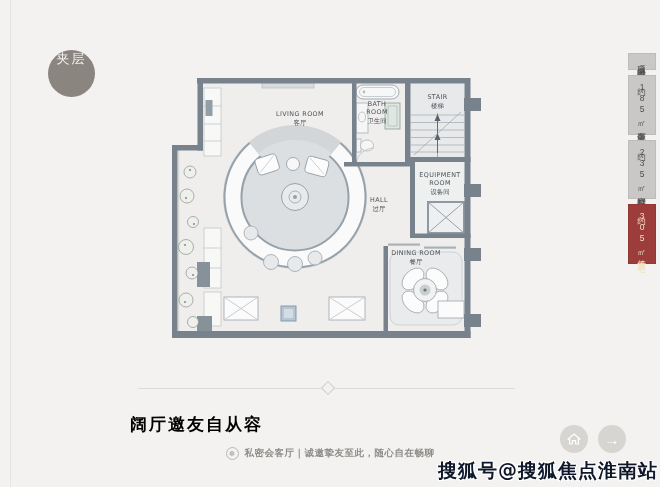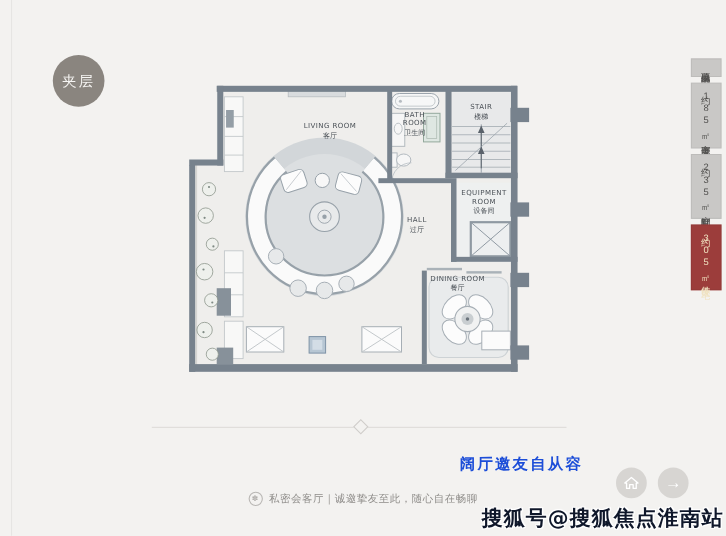--- a/index.html
+++ b/index.html
@@ -6,21 +6,21 @@
   body{
     width:660px;height:487px;position:relative;overflow:hidden;
     background:#f3f2f0;
     font-family:"Liberation Sans","DejaVu Sans",sans-serif;
     -webkit-font-smoothing:antialiased;
   }
   .left-edge{position:absolute;left:10px;top:0;width:1px;height:487px;background:rgba(0,0,0,0.05);}
   
   .badge{
     position:absolute;left:48px;top:50px;width:47px;height:47px;border-radius:50%;
-    background:#8a857f;color:#f6f5f3;display:flex;align-items:center;justify-content:center;
+    background:#8a857f;color:#f6f5f3;display:flex;align-items:flex-start;justify-content:center;
     font-size:13px;letter-spacing:2px;
   }
   
   .plan{position:absolute;left:160px;top:50px;}
   .plan text{font-family:"DejaVu Sans",sans-serif;fill:#4b5157;}
   .plan .en{font-size:6.4px;letter-spacing:.4px;}
   .plan .cn{font-size:6.4px;}
   
   .sidebar{position:absolute;right:4px;top:53px;width:28px;display:flex;flex-direction:column;}
   .vtab{
@@ -31,27 +31,27 @@
   }
   .vtab.active{background:#9c3d3b;color:#f0e2c0;}
   
   .divider{position:absolute;left:138px;top:388px;width:377px;height:1px;background:#dedcd9;}
   .ornament{
     position:absolute;left:323px;top:383px;width:8px;height:8px;background:#f3f2f0;
     border:1px solid #cfcdca;transform:rotate(45deg);
   }
   
   .heading{
-    position:absolute;left:130px;top:413px;width:400px;text-align:right;
+    position:absolute;left:130px;top:413px;width:400px;text-align:left;
     font-family:"Liberation Serif","DejaVu Serif",serif;font-weight:700;
-    font-size:14px;letter-spacing:2px;color:#1d4ed8;
+    font-size:17px;letter-spacing:2px;color:#000000;
   }
   .caption{
     position:absolute;left:80px;top:447px;width:500px;display:flex;align-items:center;justify-content:center;gap:6px;
-    color:#8f8d8a;font-size:9.5px;letter-spacing:.5px;
+    color:#8f8d8a;font-size:9.5px;letter-spacing:.5px;font-weight:bold;
   }
   .seal{
     width:11px;height:11px;border-radius:50%;border:1px solid #b9b7b4;flex:0 0 auto;
     display:flex;align-items:center;justify-content:center;font-size:7px;color:#b0aeab;line-height:1;
   }
   
   .nav-btn{
     position:absolute;top:425px;width:28px;height:28px;border-radius:50%;background:#d7d5d2;
     display:flex;align-items:center;justify-content:center;color:#ffffff;cursor:pointer;border:none;padding:0;
   }

